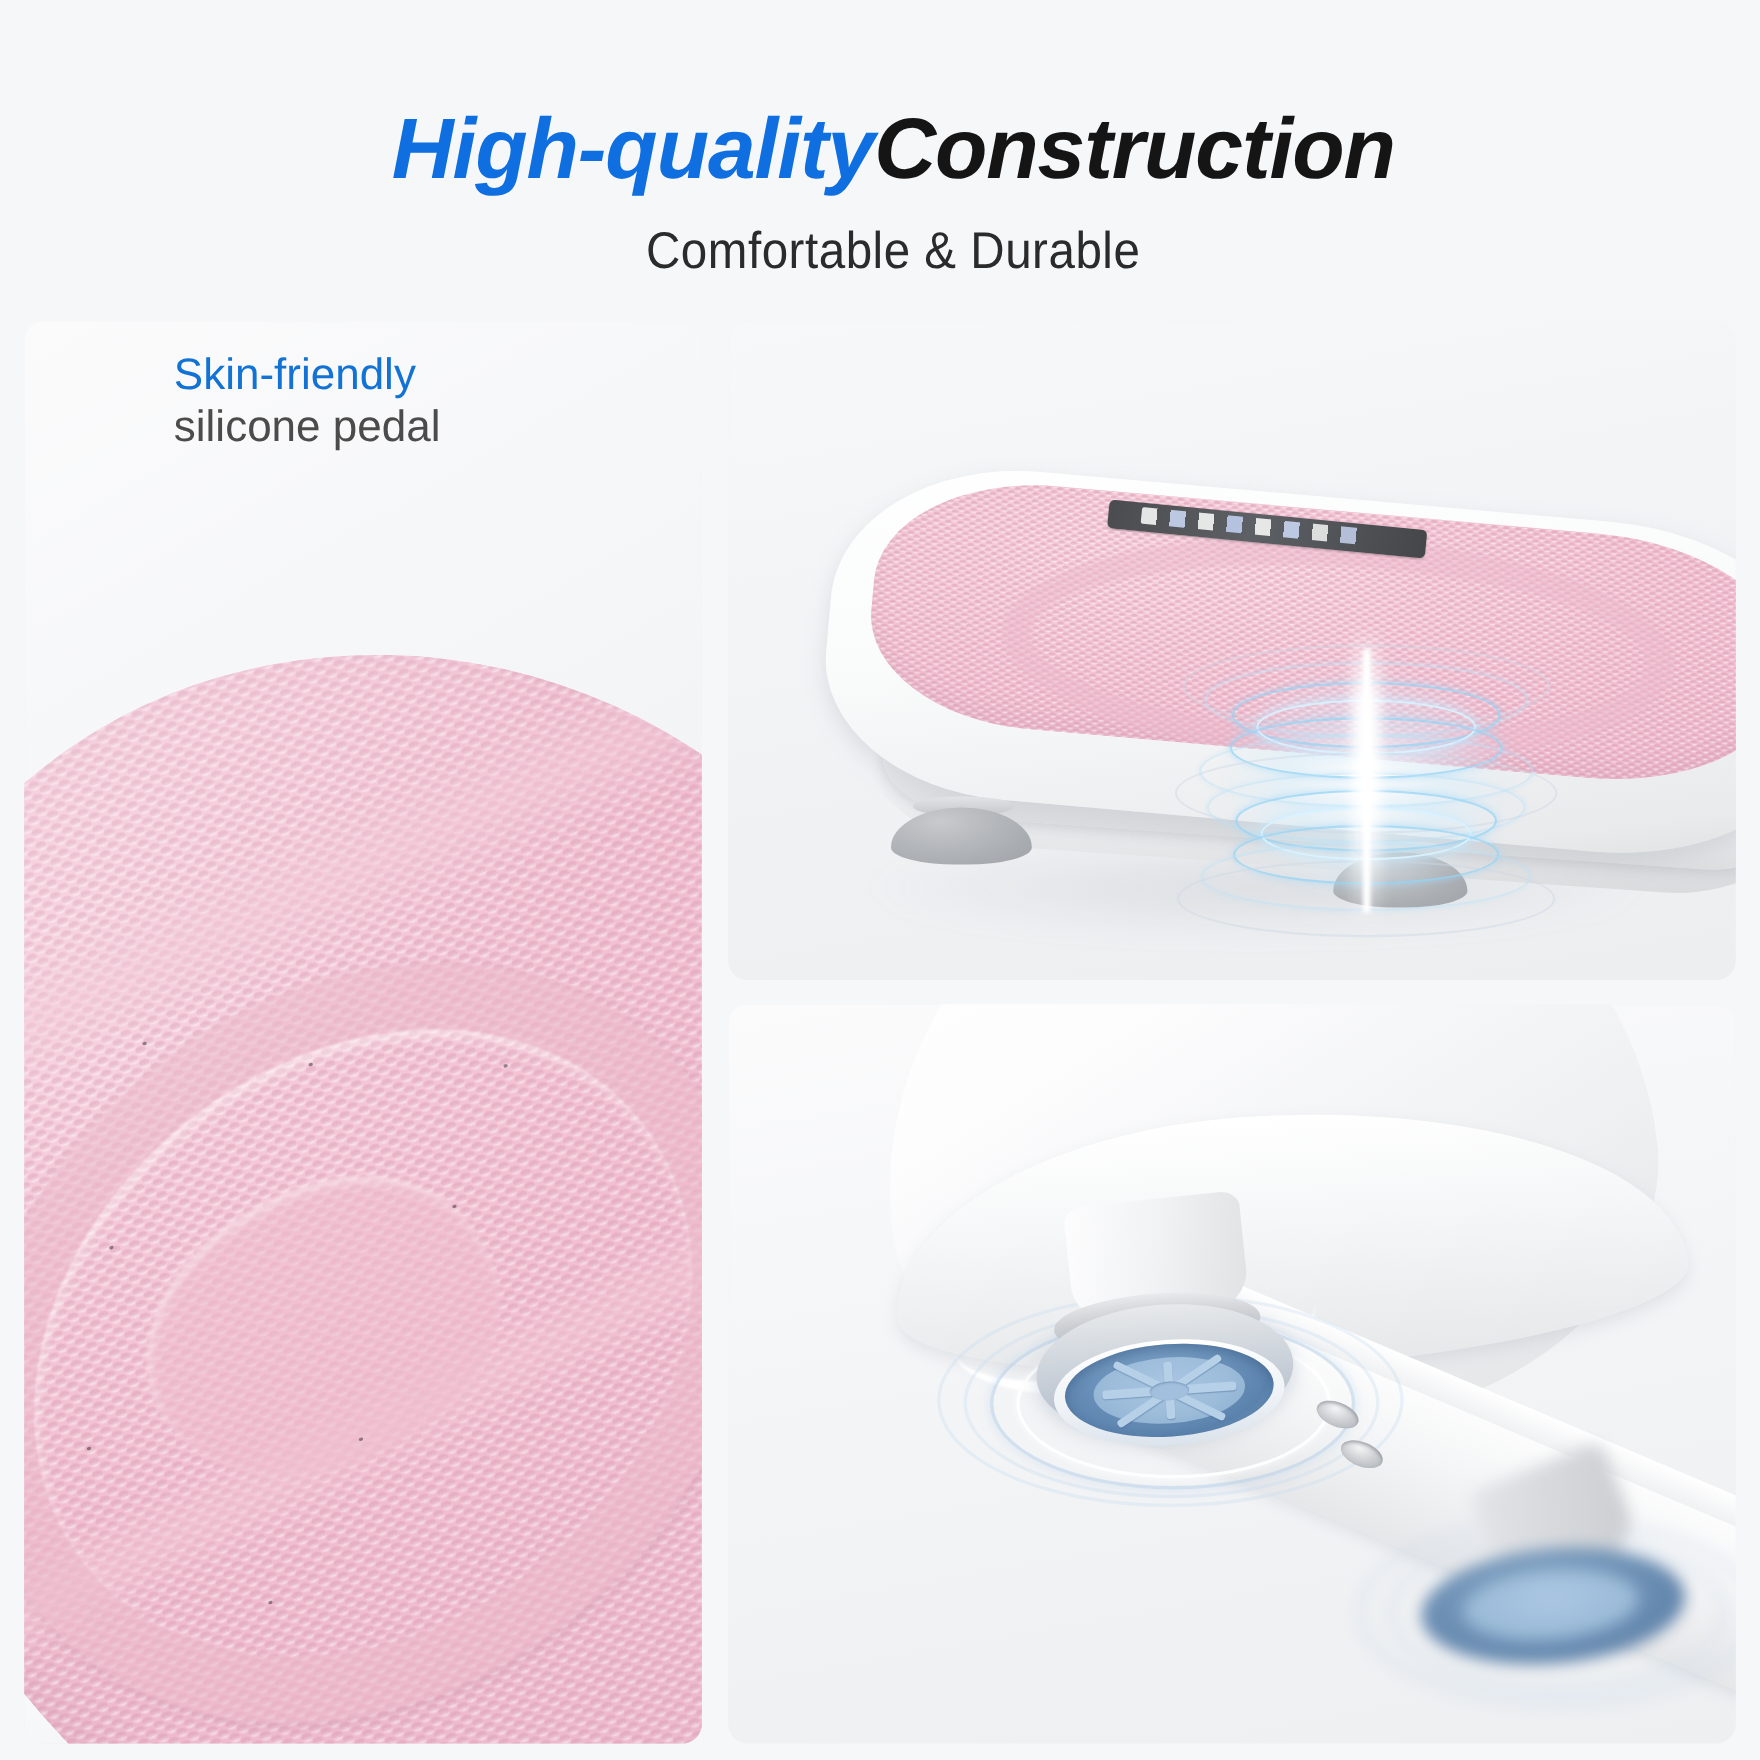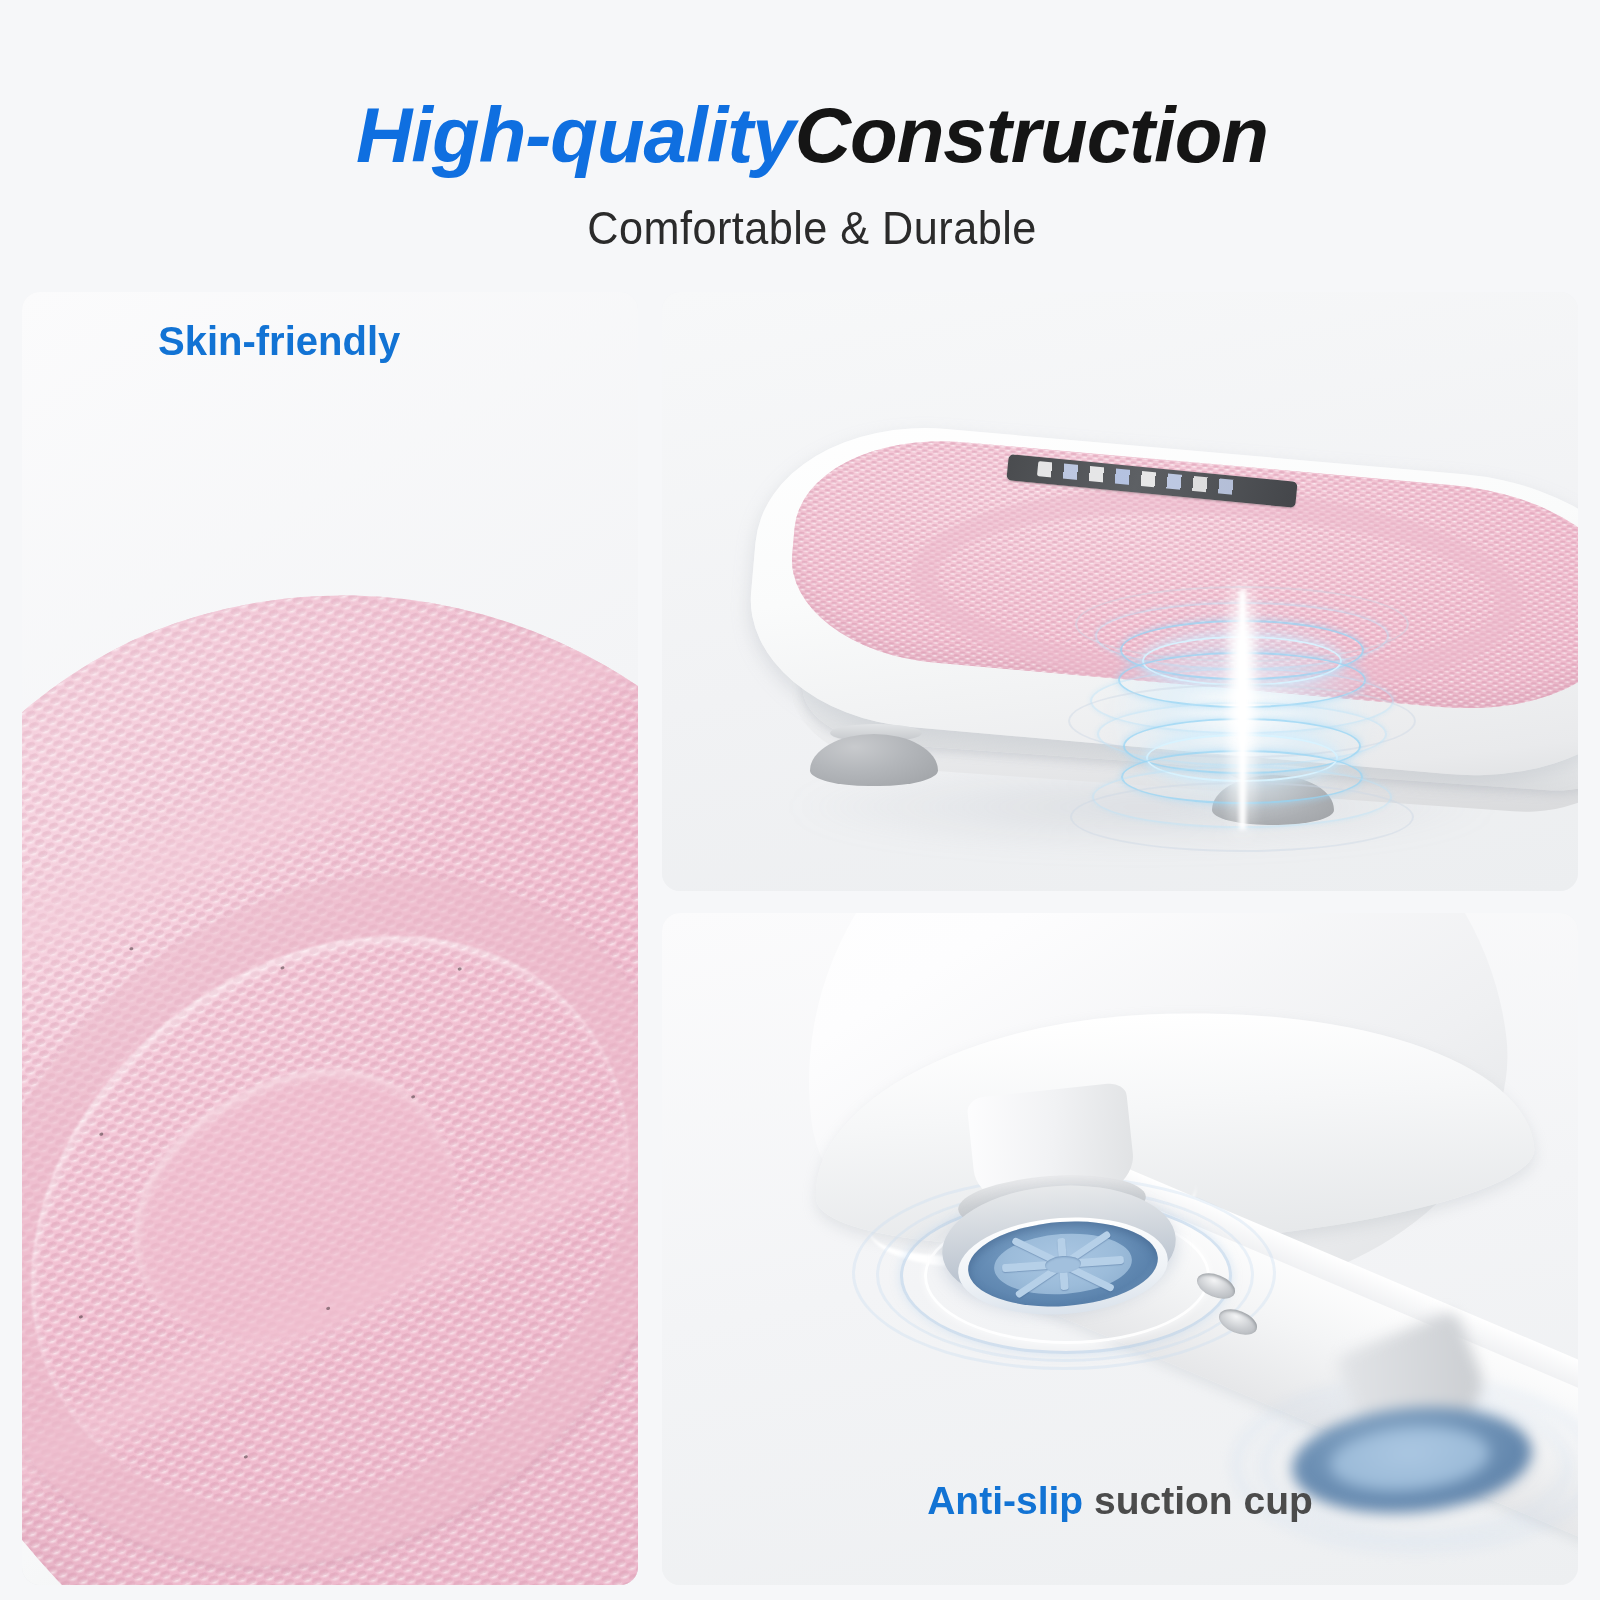--- a/index.html
+++ b/index.html
@@ -80,21 +80,21 @@
     top: 913px;
     width: 916px;
     height: 672px;
   }
 
   
   .caption {
     position: absolute;
     z-index: 40;
     line-height: 1.18;
-    font-weight: bold;
+    font-weight: normal;
     white-space: nowrap;
   }
   .cap-blue { color: #1273d4; }
   .cap-gray { color: #4b4b4b; }
 
   .caption-left {
     left: 158px;
     top: 318px;
     font-size: 40px;
     text-align: left;
@@ -803,20 +803,18 @@
         <div class="cup2-stem"></div>
         <div class="cup2-blue"></div>
         <div class="cup2-inner"></div>
       </div>
 
     </div>
   </div>
 
   <div class="caption caption-left">
     <div class="cap-blue">Skin-friendly</div>
+    <div class="cap-gray">silicone pedal</div>
   </div>
 
 
-  <div class="caption caption-br">
-    <span class="cap-blue">Anti-slip</span><span class="cap-gray"> suction cup</span>
-  </div>
 
 </div>
 
 </body></html>

